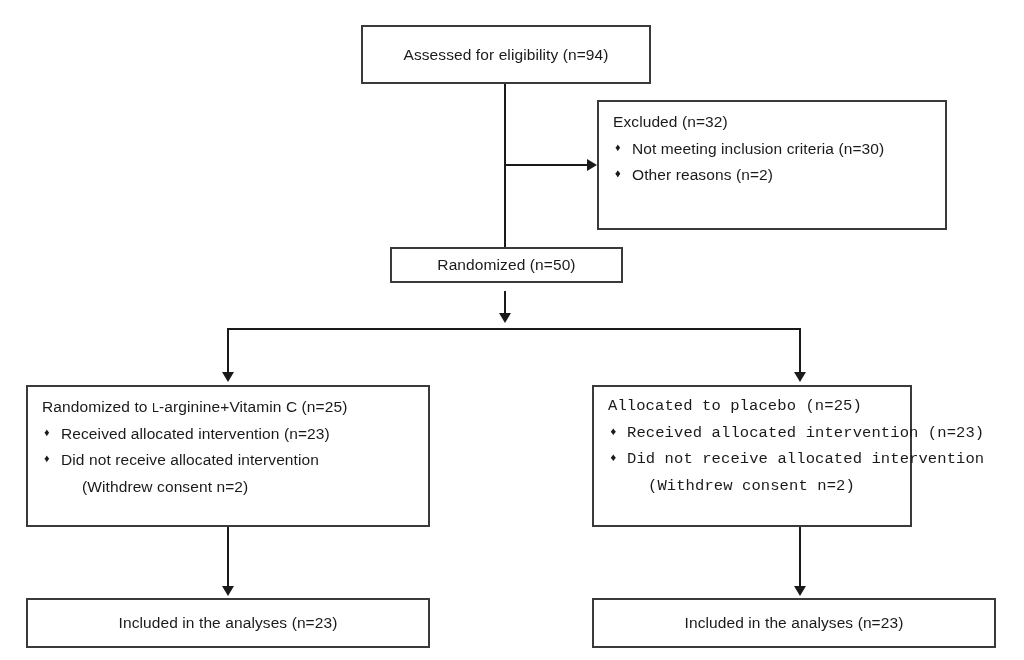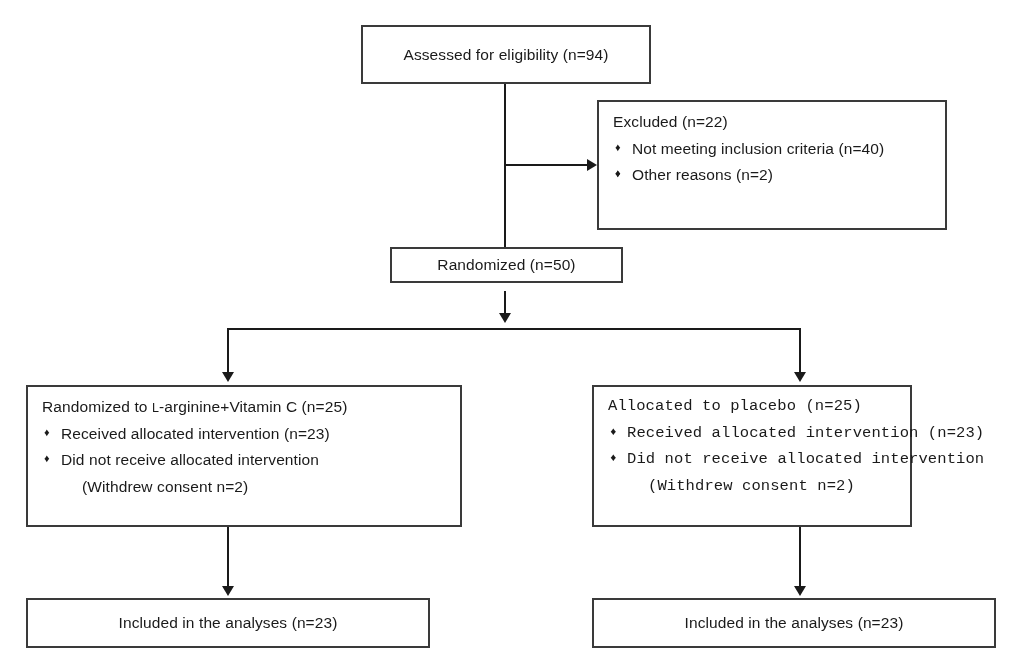--- a/index.html
+++ b/index.html
@@ -114,25 +114,25 @@
   <div class="box box-center" style="left:361px; top:25px; width:290px; height:59px;">
     <span class="label">Assessed for eligibility (n=94)</span>
   </div>
 
   <div class="conn vline" style="left:504px; top:84px; width:2px; height:163px;"></div>
 
   <div class="conn hline" style="left:504px; top:164px; width:85px; height:2px;"></div>
   <div class="arrow-right" style="left:587px; top:159px;"></div>
 
   <div class="box box-left" style="left:597px; top:100px; width:350px; height:130px;">
-    <div class="heading-line">Excluded (n=22)</div>
+    <div class="heading-line">Excluded (n=32)</div>
     <ul class="bullets">
       <li>
         <span class="bullet-glyph">♦</span>
-        <span>Not meeting inclusion criteria (n=40)</span>
+        <span>Not meeting inclusion criteria (n=30)</span>
       </li>
       <li>
         <span class="bullet-glyph">♦</span>
       </li>
       <li>
         <span class="bullet-glyph">♦</span>
         <span>Other reasons (n=2)</span>
       </li>
     </ul>
   </div>
@@ -145,21 +145,21 @@
   <div class="arrow-down" style="left:499px; top:313px;"></div>
 
   <div class="conn hline" style="left:227px; top:328px; width:574px; height:2px;"></div>
 
   <div class="conn vline" style="left:227px; top:328px; width:2px; height:45px;"></div>
   <div class="arrow-down" style="left:222px; top:372px;"></div>
 
   <div class="conn vline" style="left:799px; top:328px; width:2px; height:45px;"></div>
   <div class="arrow-down" style="left:794px; top:372px;"></div>
 
-  <div class="box box-left" style="left:26px; top:385px; width:436px; height:142px;">
+  <div class="box box-left" style="left:26px; top:385px; width:404px; height:142px;">
     <div class="heading-line"><span>Randomized to </span><span class="smallcap-l">L</span><span>-arginine+Vitamin C (n=25)</span></div>
     <ul class="bullets">
       <li>
         <span class="bullet-glyph">♦</span>
         <span>Received allocated intervention (n=23)</span>
       </li>
       <li>
         <span class="bullet-glyph">♦</span>
         <span>Did not receive allocated intervention</span>
         <span class="subline">(Withdrew consent n=2)</span>

